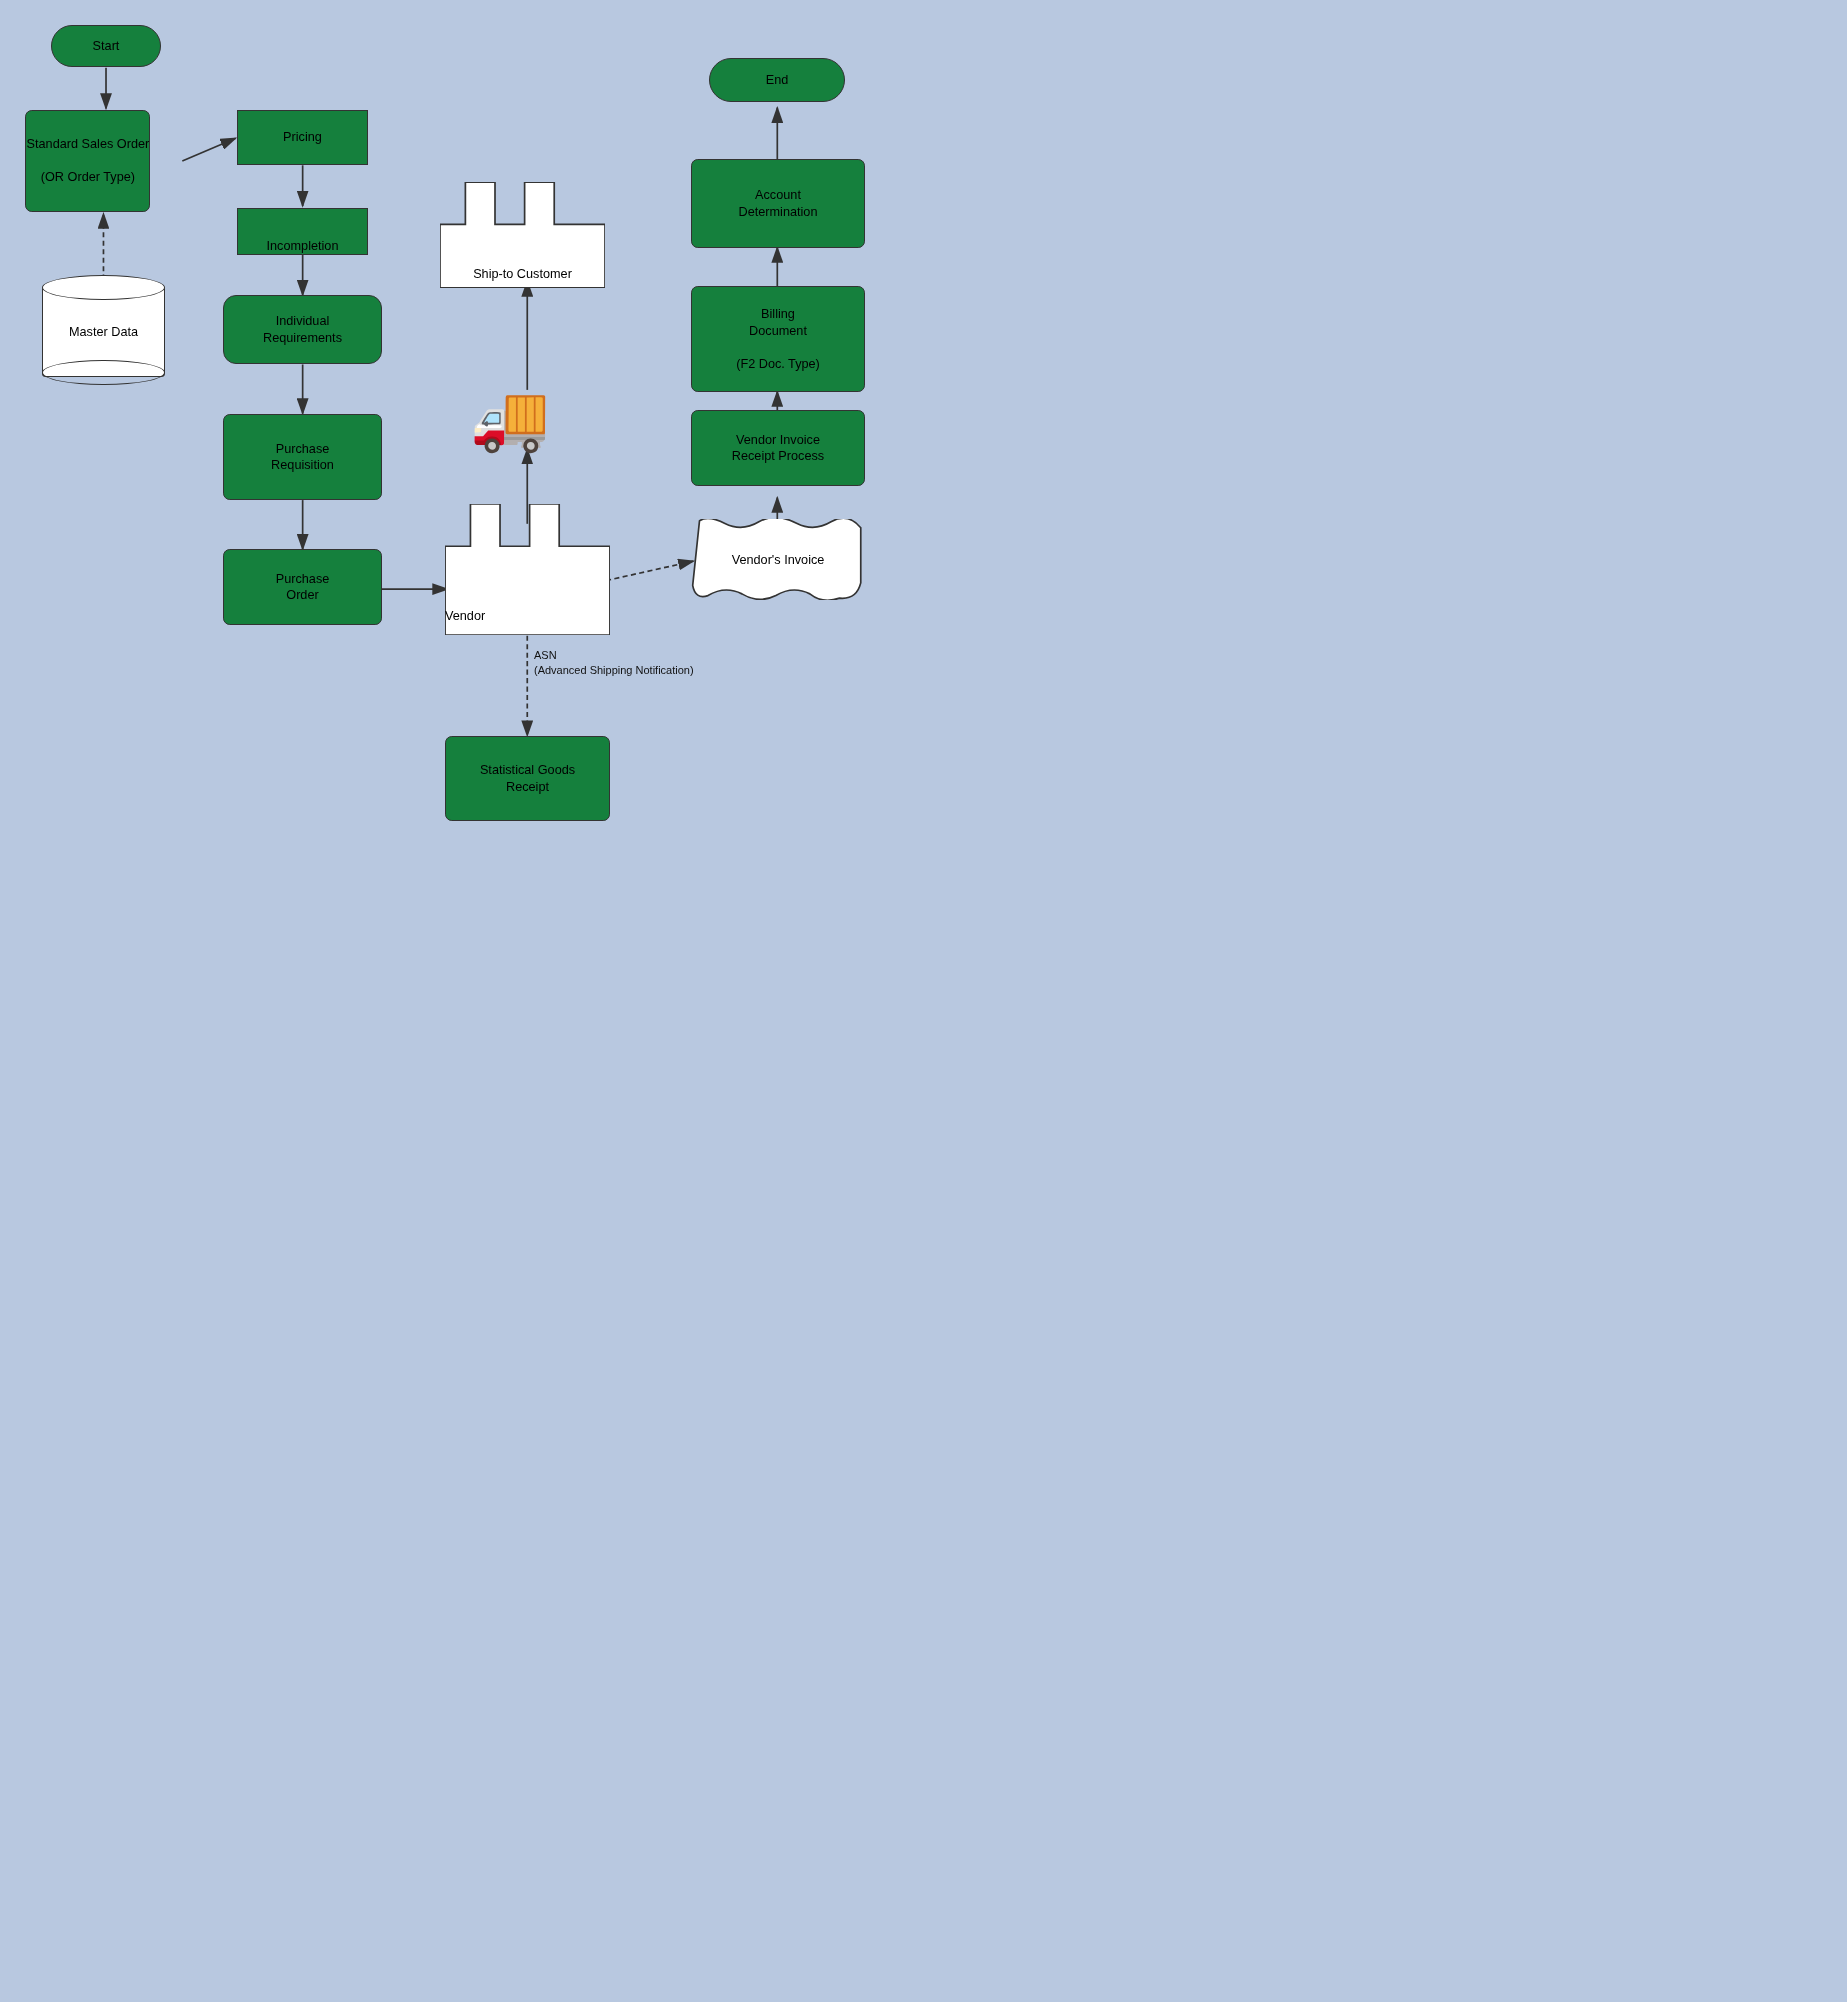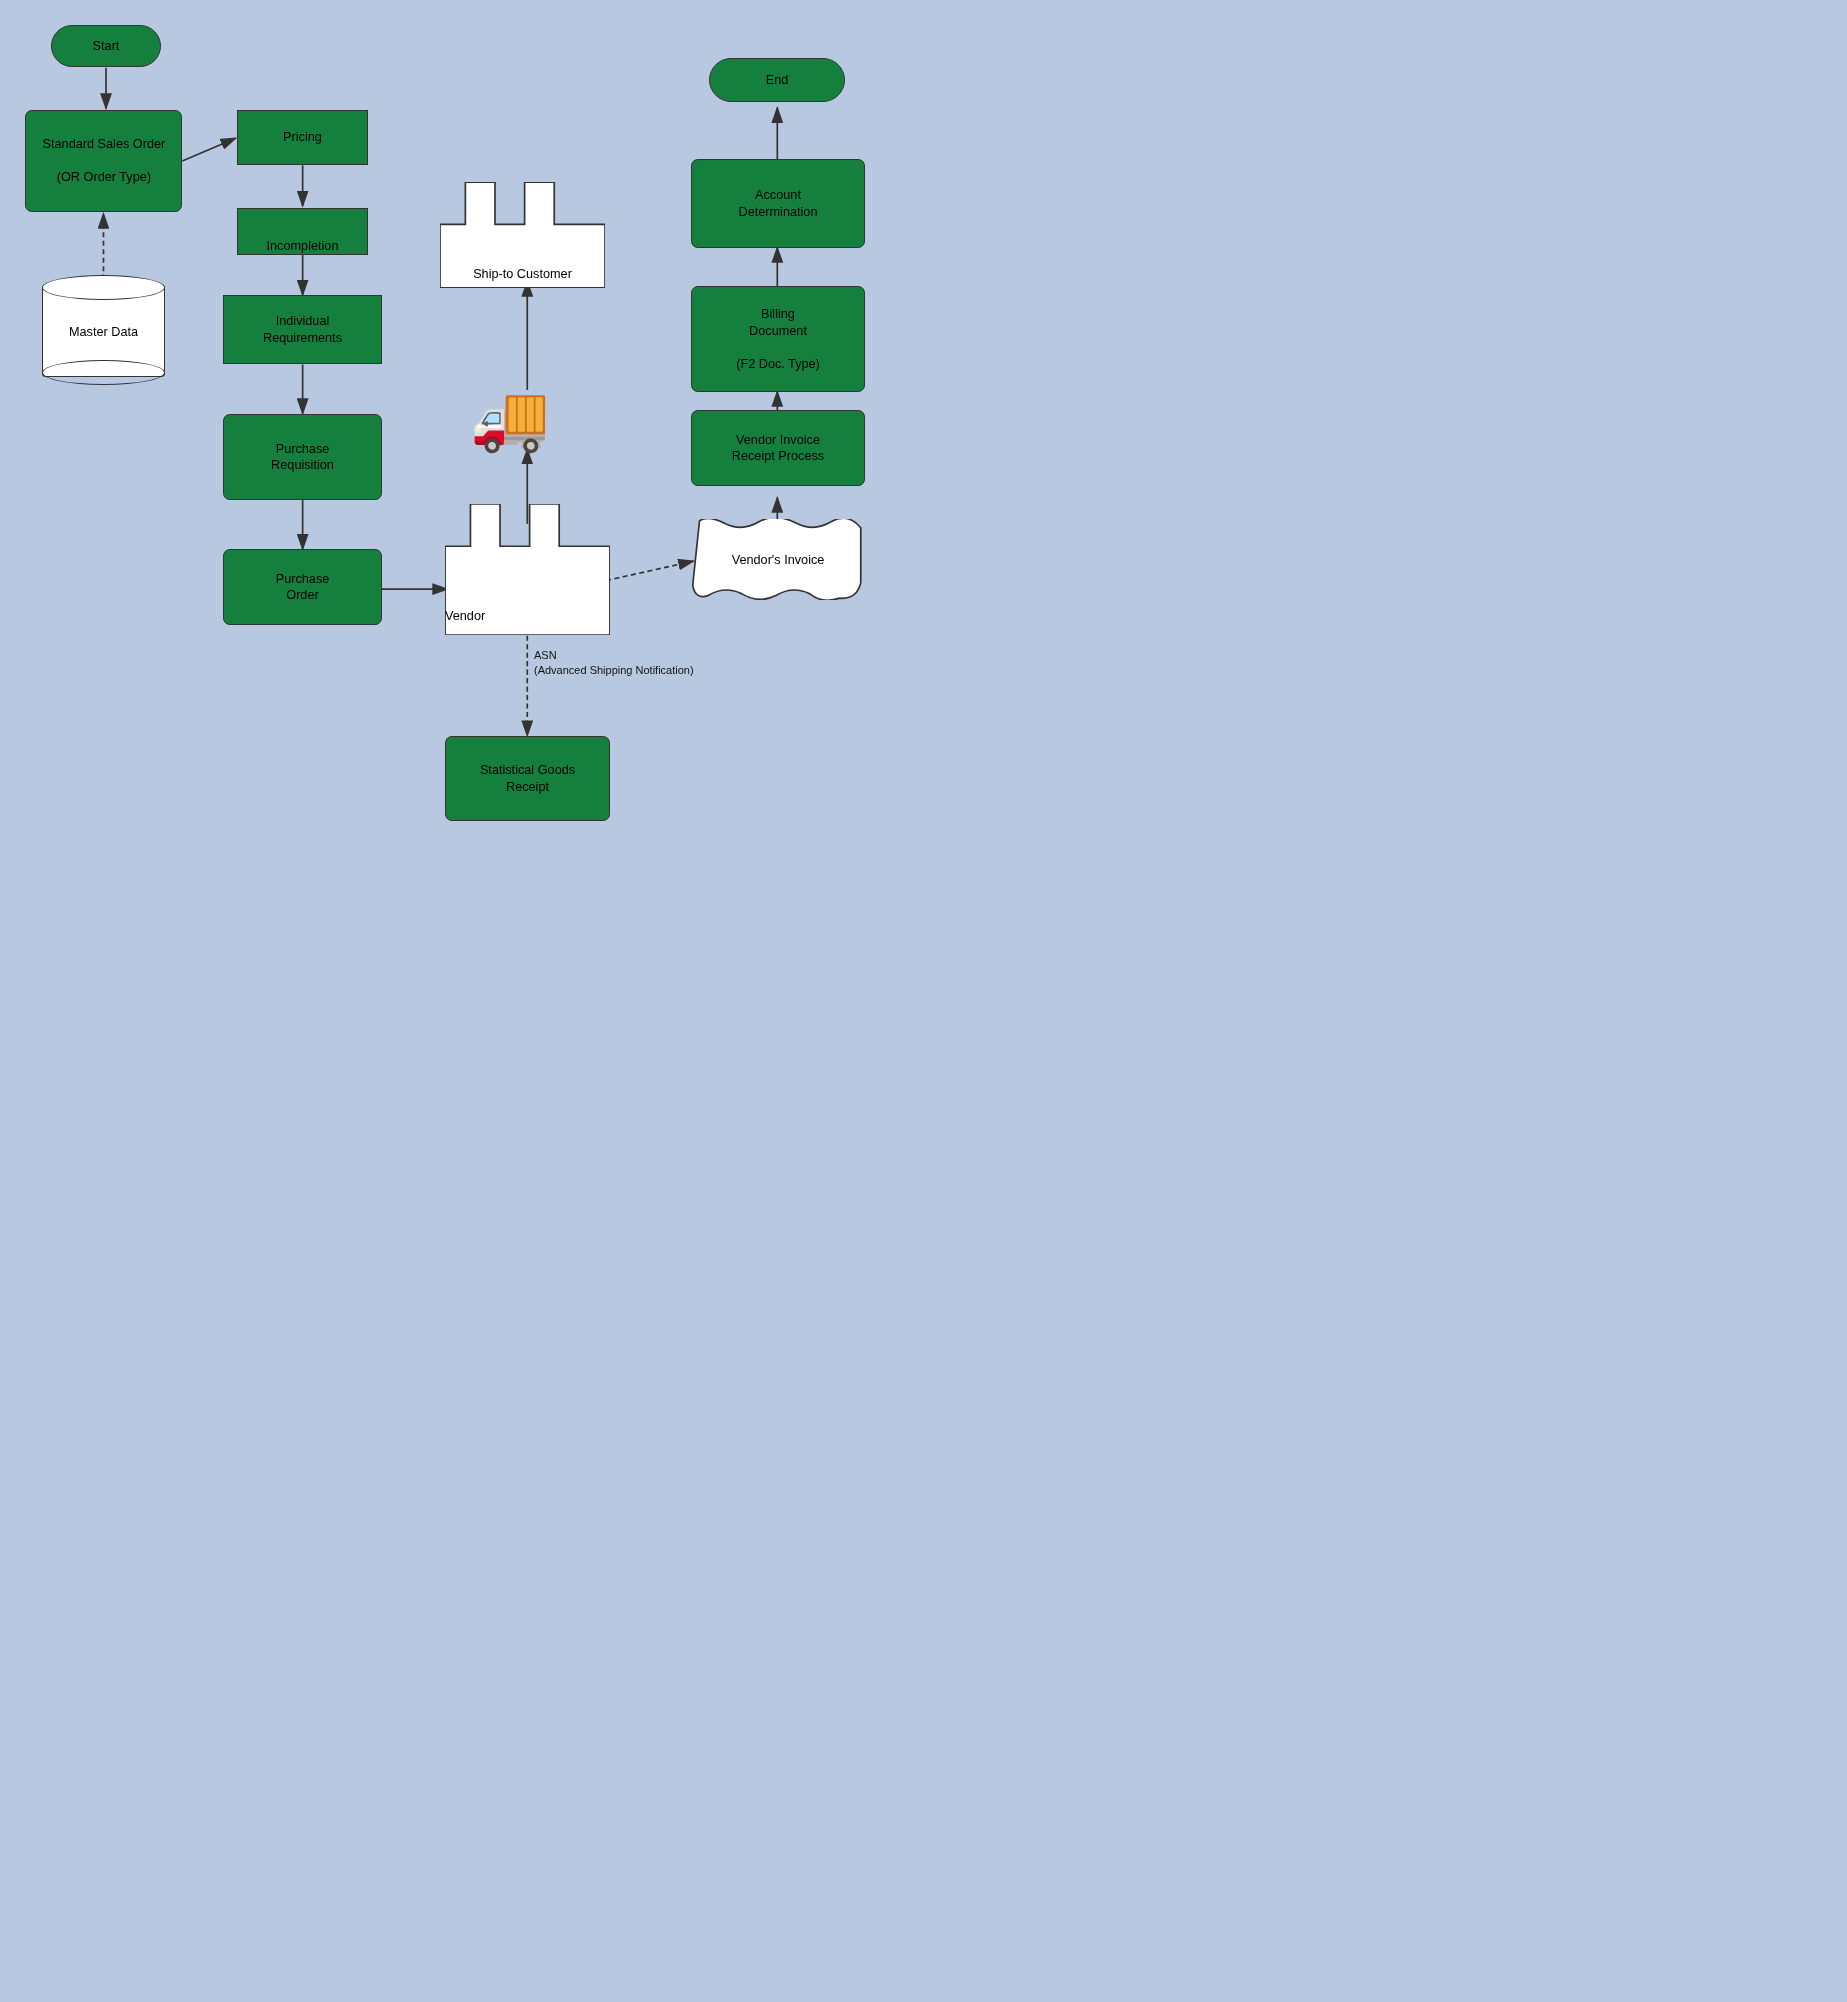--- a/index.html
+++ b/index.html
@@ -96,21 +96,21 @@
     <line x1="917" y1="338" x2="917" y2="292" stroke="#333" stroke-width="2" marker-end="url(#arrowhead)"></line>
 
     <line x1="917" y1="188" x2="917" y2="127" stroke="#333" stroke-width="2" marker-end="url(#arrowhead)"></line>
 
   </svg>
 
   <div class="node pill" style="left:51px; top:25.4px; width:110px; height:42px;">
     <span>Start</span>
   </div>
 
-  <div class="node rounded-rect" style="left:25.4px; top:110px; width:157px; height:102px;">
+  <div class="node rounded-rect" style="left:25.4px; top:110px; width:125px; height:102px;">
     <span>Standard Sales Order<br><br>(OR Order Type)</span>
   </div>
 
   <div style="position:absolute; left:42px; top:275px; width:123px; height:110px;">
 
     <div style="position:absolute; left:0; top:12.7px; width:123px; height:89px; background:white; border:1.7px solid #333; border-top:none; border-bottom-left-radius:3.4px; border-bottom-right-radius:3.4px;"></div>
 
     <div style="position:absolute; left:0; top:0; width:123px; height:25.4px; background:white; border:1.7px solid #333; border-radius:50%; z-index:2;"></div>
 
     <div style="position:absolute; left:0; bottom:0; width:123px; height:25.4px; border:1.7px solid #333; border-radius:50%; background:transparent; z-index:2;"></div>
@@ -118,21 +118,21 @@
   </div>
 
   <div class="node" style="left:237px; top:110px; width:131px; height:55px;">
     <span>Pricing</span>
   </div>
 
   <div class="node" style="left:237px; top:208px; width:131px; height:47px;align-items:flex-end;">
     <span>Incompletion</span>
   </div>
 
-  <div class="node" style="left:223px; top:295px; width:159px; height:69px;">
+  <div class="node" style="left:223px; top:295px; width:159px; height:69px;border-radius:13px;">
     <span>Individual<br>Requirements</span>
   </div>
 
   <div class="node rounded-rect" style="left:223px; top:414px; width:159px; height:86px;">
     <span>Purchase<br>Requisition</span>
   </div>
 
   <div class="node rounded-rect" style="left:223px; top:549px; width:159px; height:76px;">
     <span>Purchase<br>Order</span>
   </div>

